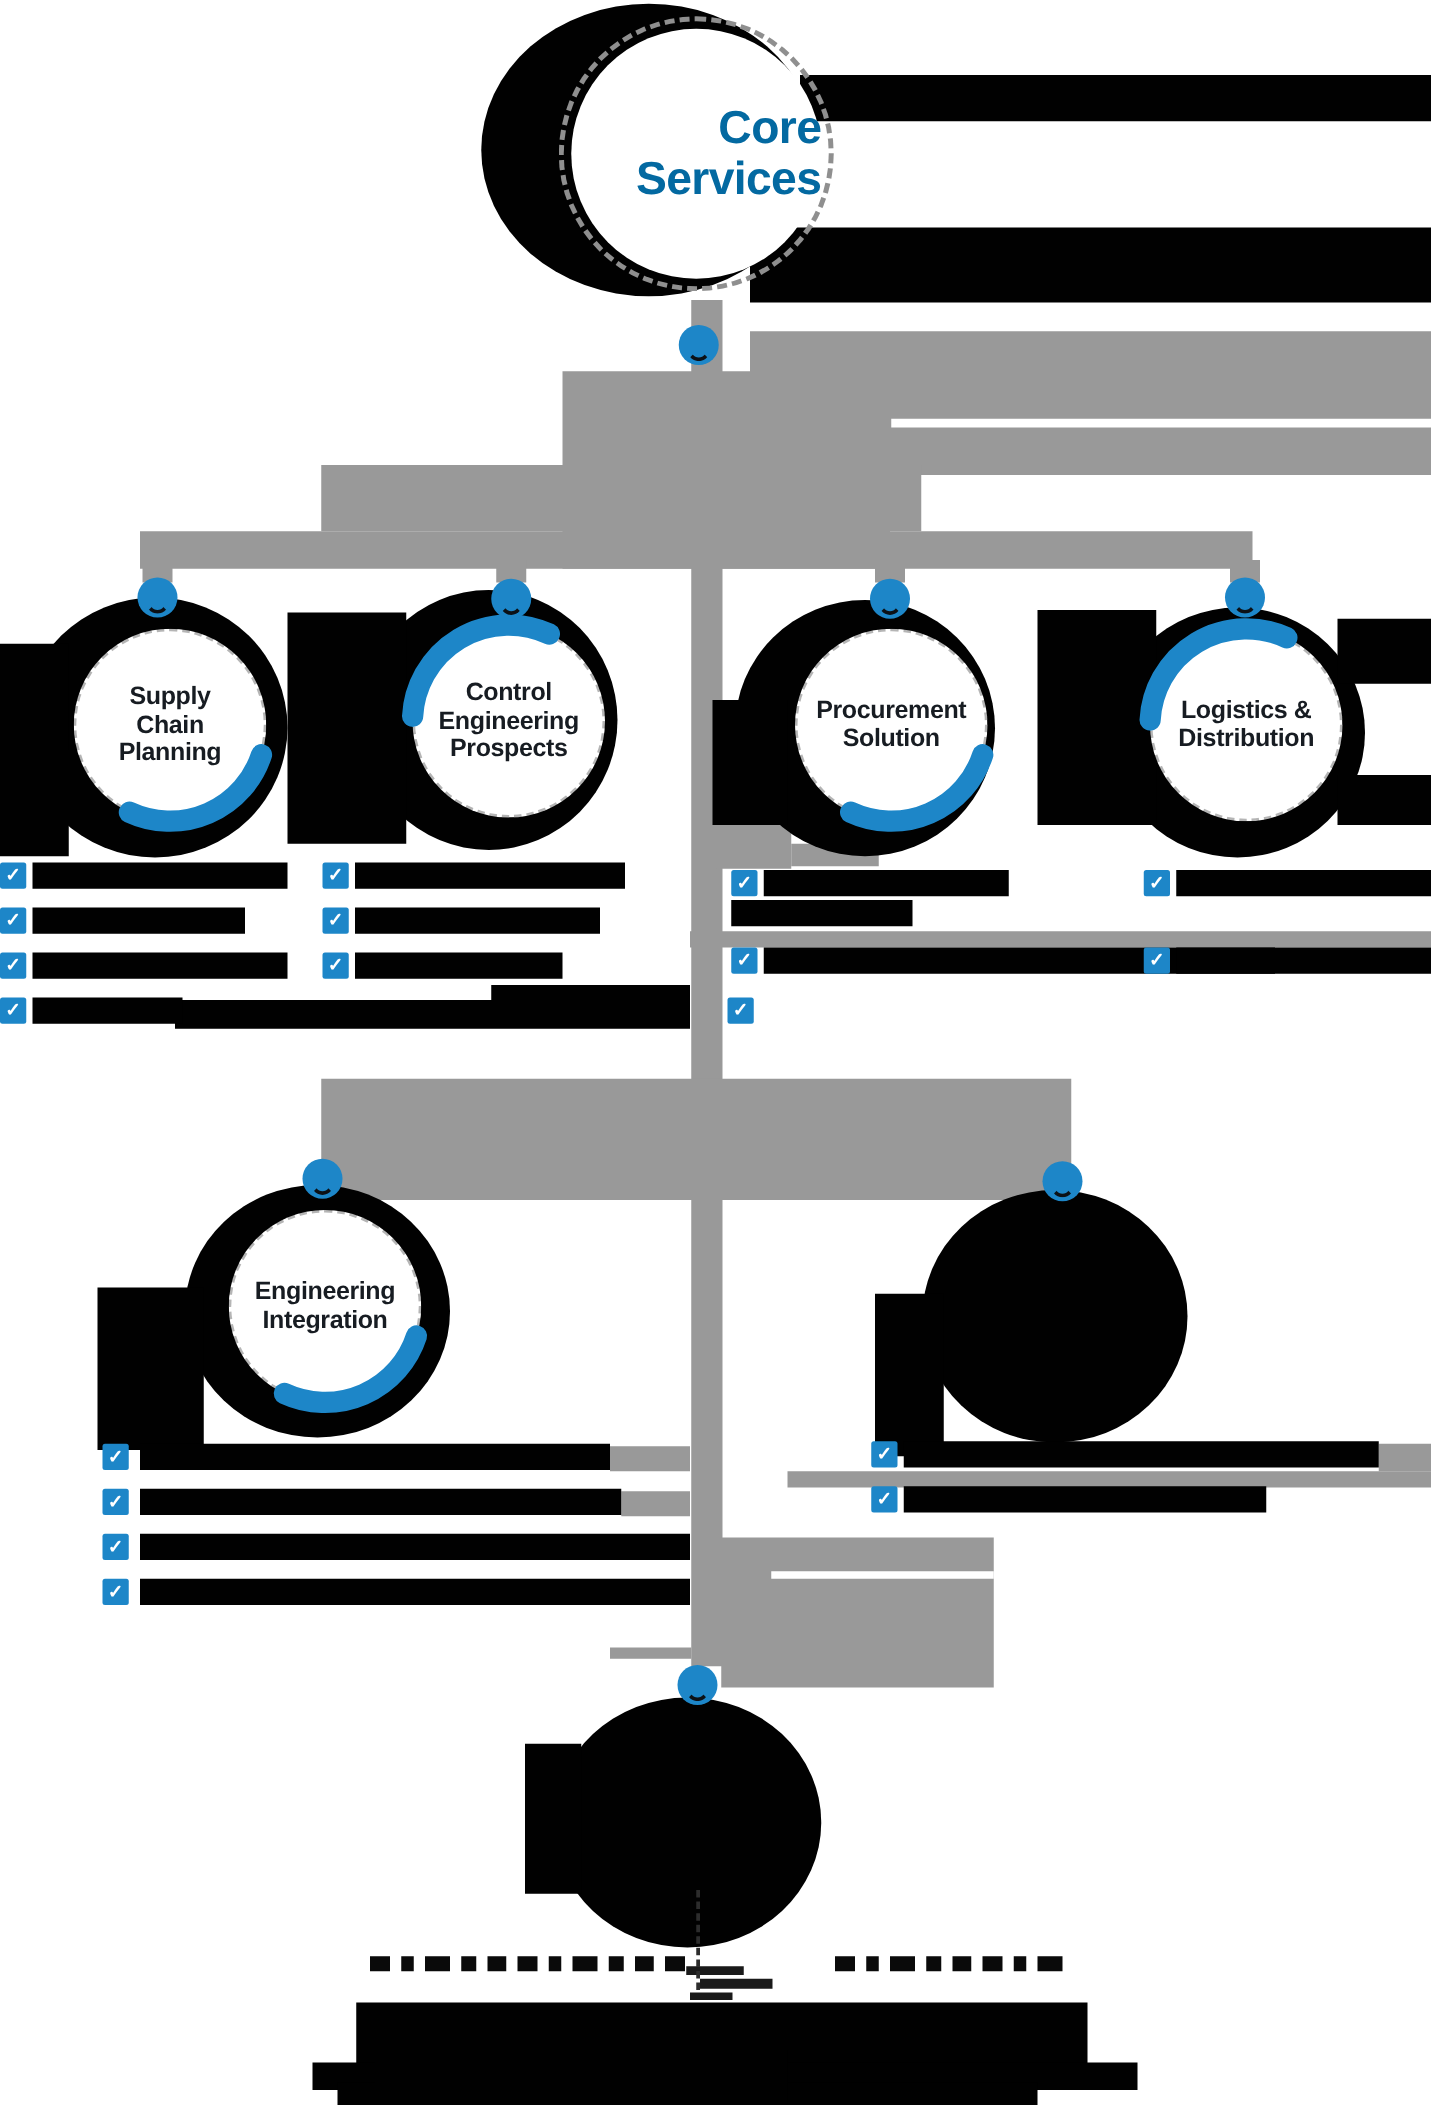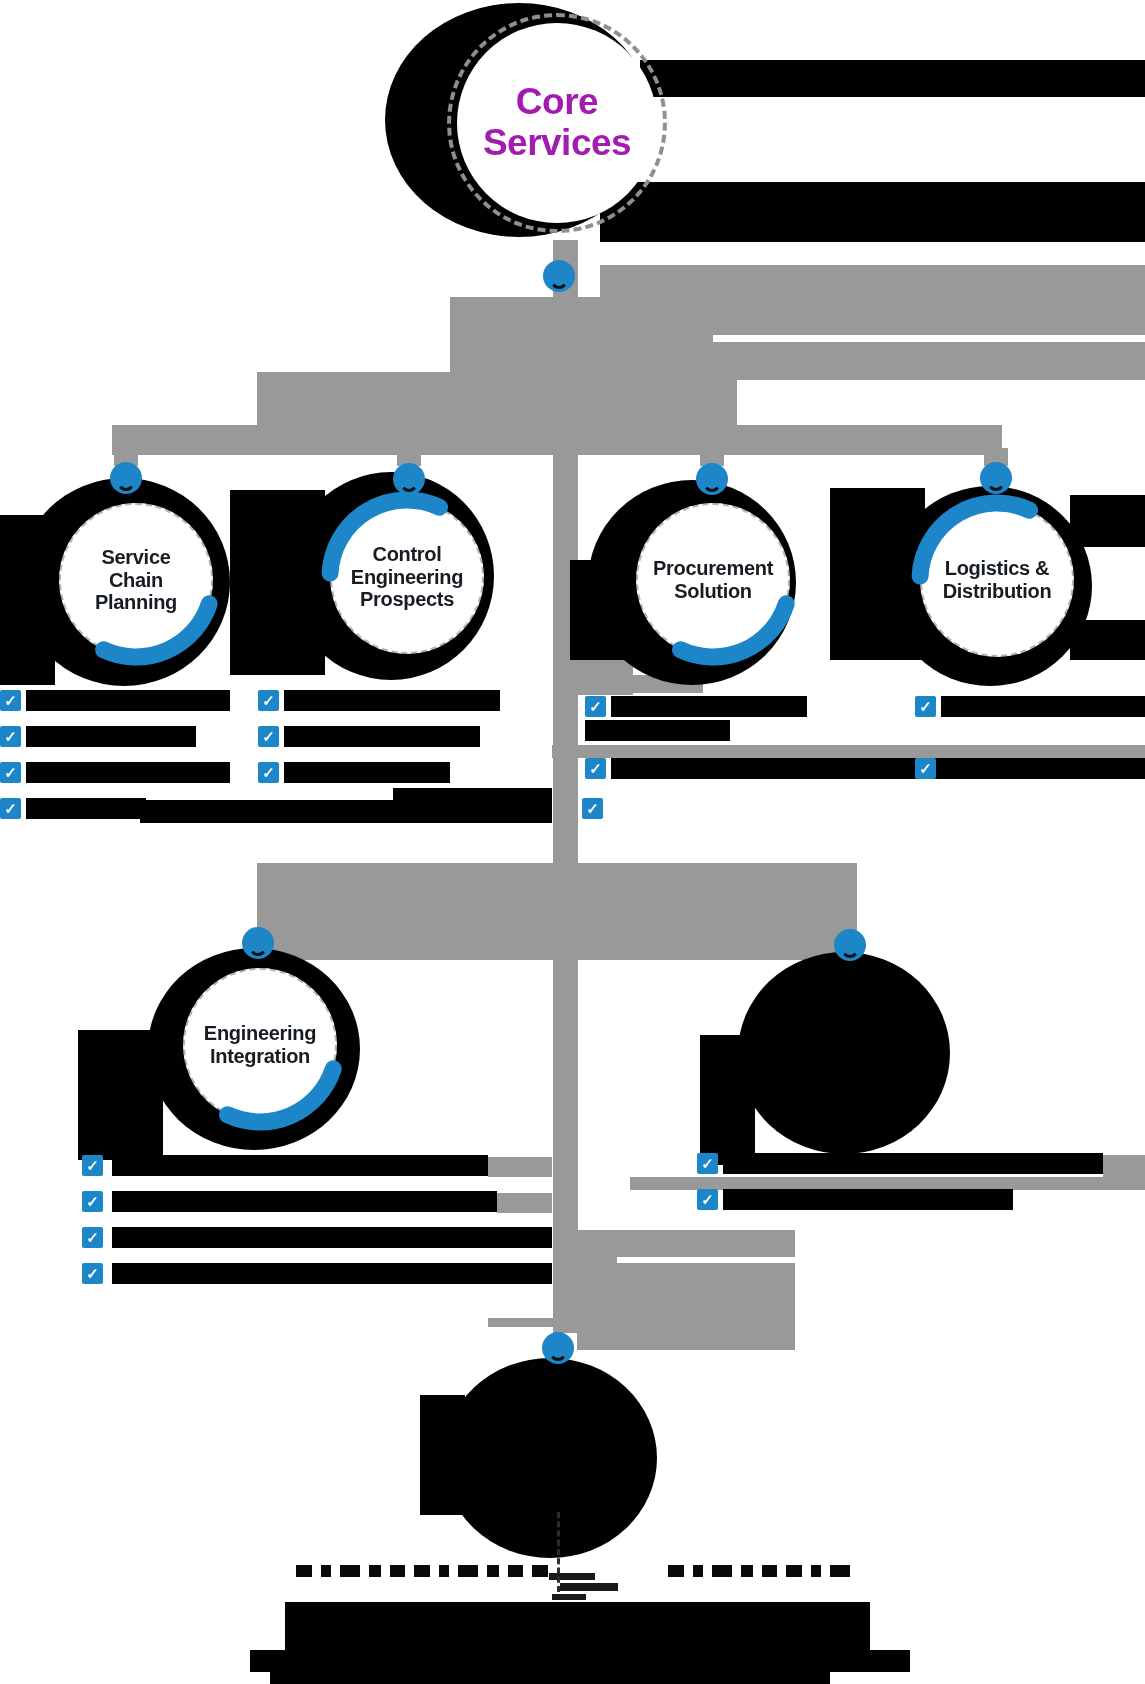--- a/index.html
+++ b/index.html
@@ -11,21 +11,21 @@
   
   .node{position:absolute;width:154px;height:154px;}
   .node-circle{position:absolute;inset:0;background:#fff;border:2px dashed #b5b5b5;border-radius:50%;box-sizing:border-box;}
   .node-label{position:absolute;inset:0;display:flex;align-items:center;justify-content:center;text-align:center;
     font-weight:700;font-size:20px;line-height:1.14;letter-spacing:-0.3px;color:#171c22;white-space:pre-line;}
   .arc{position:absolute;left:-23px;top:-23px;width:200px;height:200px;pointer-events:none;}
   
   .core-ring{position:absolute;left:447px;top:13px;width:220px;height:220px;border:4px dashed #8f8f8f;border-radius:50%;box-sizing:border-box;}
   .core-circle{position:absolute;left:457px;top:23px;width:200px;height:200px;background:#fff;border-radius:50%;}
   .core-label{position:absolute;left:457px;top:23px;width:200px;height:200px;display:flex;align-items:center;justify-content:center;
-    text-align:center;font-weight:700;font-size:37px;line-height:1.1;letter-spacing:-0.5px;color:#a21caf;}
+    text-align:right;font-weight:700;font-size:37px;line-height:1.1;letter-spacing:-0.5px;color:#0369a1;}
   
   .badge{position:absolute;width:32px;height:32px;background:#1d86c8;border-radius:50%;}
   .badge::after{content:"";position:absolute;left:6px;right:6px;top:5px;bottom:3px;border:3px solid transparent;
     border-bottom-color:#0c1116;border-radius:50%;}
   
   .cb{position:absolute;width:21px;height:21px;background:#1d86c8;border-radius:2px;display:flex;align-items:center;justify-content:center;}
   .cb::before{content:"";position:absolute;left:-5px;top:-3px;width:27px;height:27px;background:#999;z-index:-1;}
   .cb .tick{color:#fff;font-size:15px;font-weight:700;line-height:1;}
   .bar{position:absolute;height:21px;background:#010101;}
   .dash{position:absolute;height:12px;background:#0a0a0a;}
@@ -87,21 +87,21 @@
     <div class="w" style="left: 713px; top: 335px; width: 432px; height: 7px;"></div>
     <div class="w" style="left: 617px; top: 1257px; width: 178px; height: 6px;"></div>
     <div class="core-ring"></div>
     <div class="core-circle"></div>
     <div class="core-label">Core Services</div>
     <div class="node" style="left:59px;top:503px">
     <div class="node-circle"></div>
     <svg class="arc" viewBox="0 0 200 200">
       <path d="M173.2 123.8 A77 77 0 0 1 67.5 169.8" fill="none" stroke="#1d86c8" stroke-width="17" stroke-linecap="round"></path>
     </svg>
-    <div class="node-label" style="padding:0 16px">Service Chain Planning</div>
+    <div class="node-label" style="padding:0 16px">Supply Chain Planning</div>
   </div>
     <div class="node" style="left:330px;top:500px">
     <div class="node-circle"></div>
     <svg class="arc" viewBox="0 0 200 200">
       <path d="M23.1 96 A77 77 0 0 1 132.5 30.2" fill="none" stroke="#1d86c8" stroke-width="17" stroke-linecap="round"></path>
     </svg>
     <div class="node-label" style="padding:0 18px">Control Engineering Prospects</div>
   </div>
     <div class="node" style="left:636px;top:503px">
     <div class="node-circle"></div>

